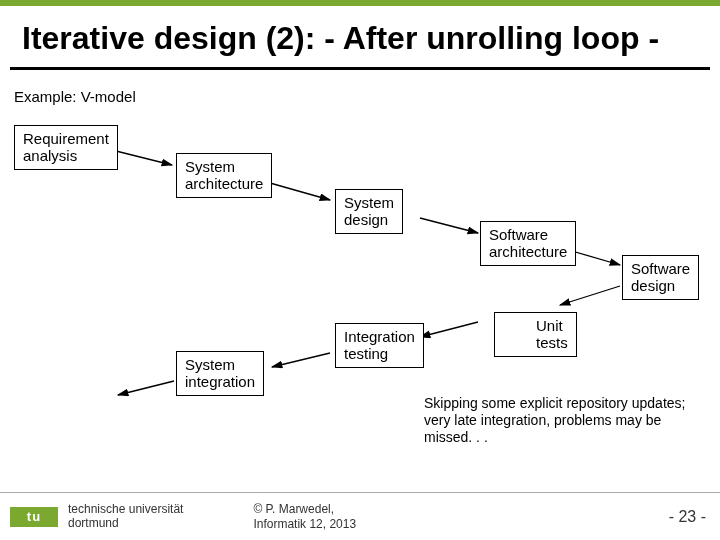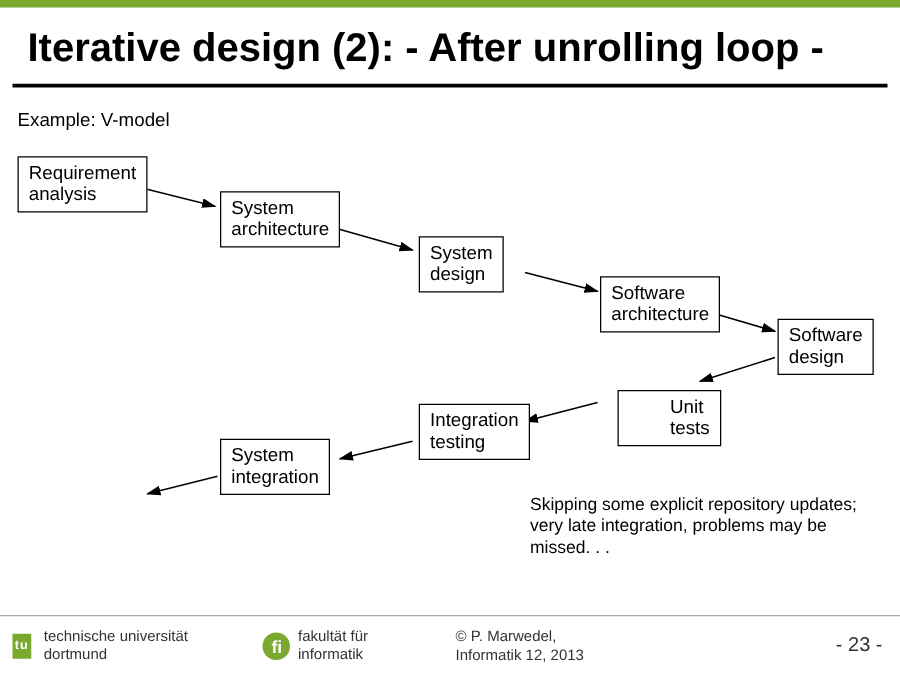--- a/index.html
+++ b/index.html
@@ -67,25 +67,25 @@
     align-items: center;
     font-size: 12px;
     color: #333;
   }
   .tu-logo {
     display: flex;
     align-items: center;
     margin-left: 10px;
   }
   .tu-mark {
-    width: 15px; height: 20px;
+    width: 48px; height: 20px;
     background: #7ba82f;
     color: #fff;
     font-weight: bold;
-    font-size: 10px;
+    font-size: 13px;
     display: flex;
     align-items: center;
     justify-content: center;
     letter-spacing: 1px;
   }
   .tu-text {
     margin-left: 10px;
     line-height: 1.1;
   }
   .fi-logo {
@@ -156,19 +156,15 @@
   <div class="box" style="left:176px; top:246px;">System<br>integration</div>
 
   <div class="note" style="left:424px; top:290px;">Skipping some explicit repository updates;<br>very late integration, problems may be missed. . .</div>
 </div>
 
 <div class="footer">
   <div class="tu-logo">
     <div class="tu-mark">tu</div>
     <div class="tu-text">technische universität<br>dortmund</div>
   </div>
-  <div class="fi-logo">
-    <div class="fi-mark">fi</div>
-    <div class="fi-text">fakultät für<br>informatik</div>
-  </div>
   <div class="copyright">©  P. Marwedel,<br>Informatik 12,   2013</div>
   <div class="pagenum">-   23 -</div>
 </div>
 
 </body></html>

